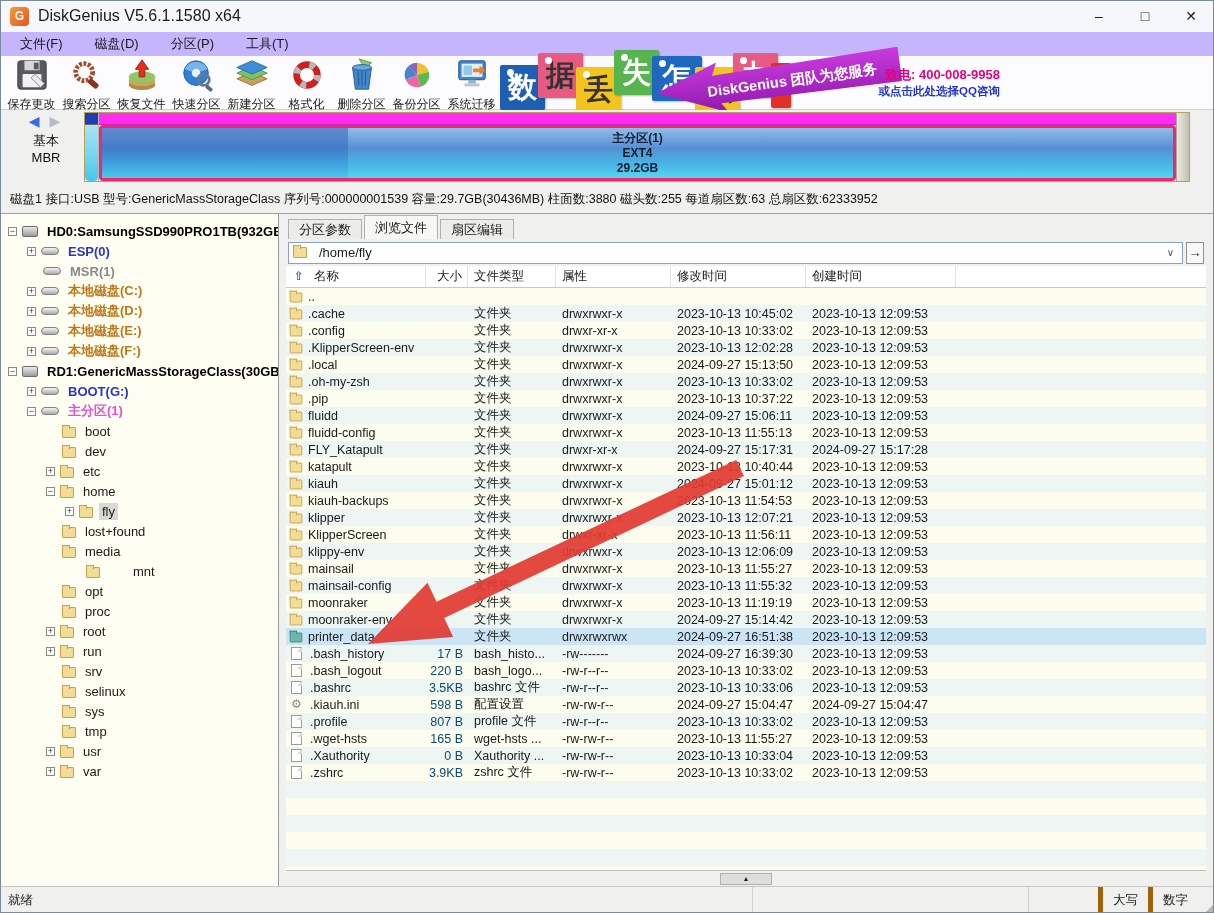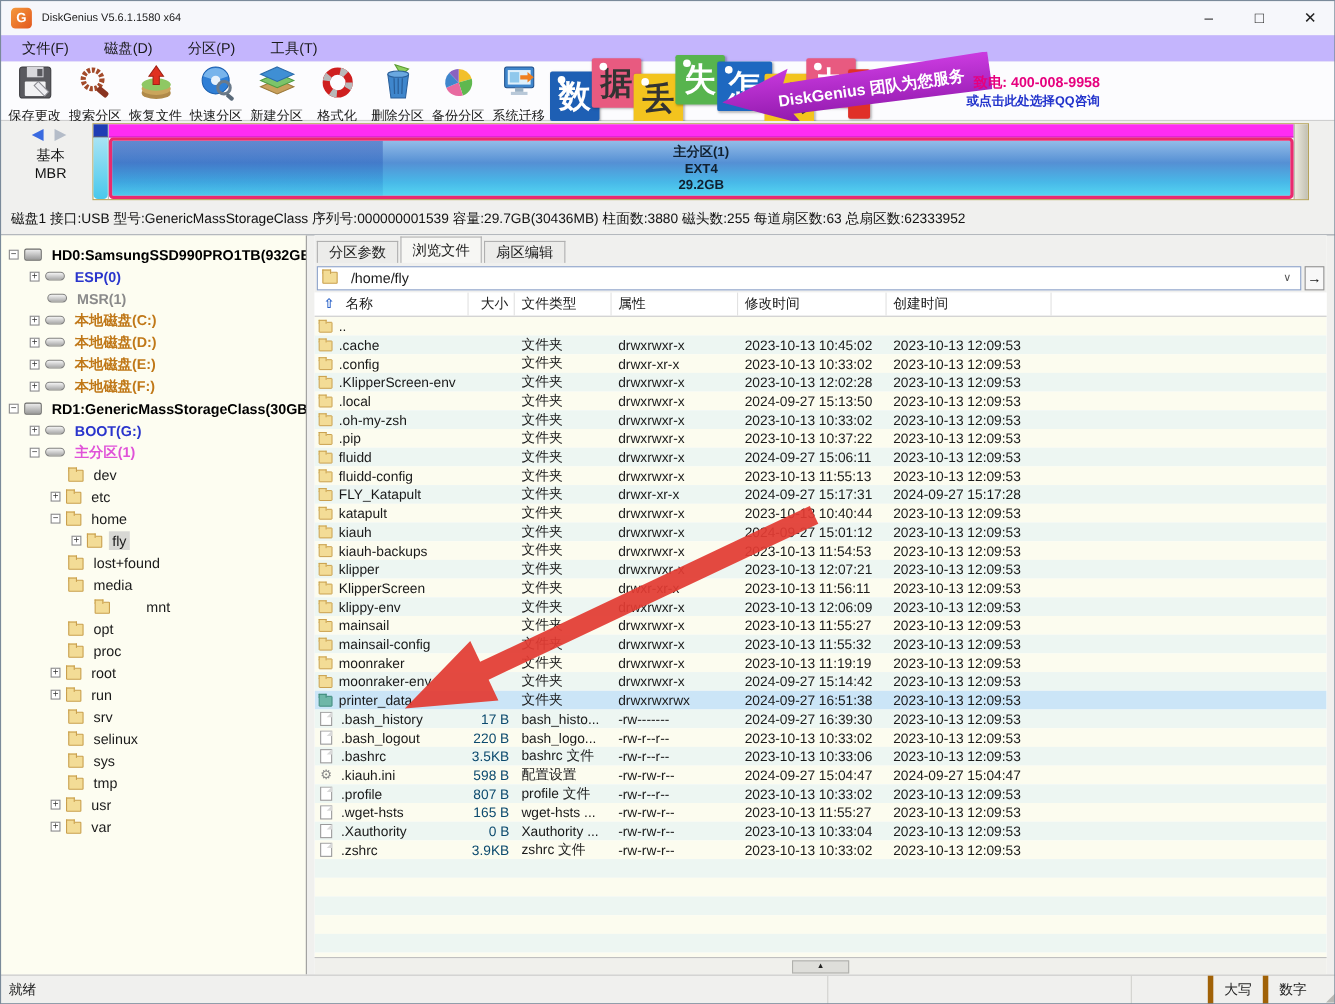--- a/index.html
+++ b/index.html
@@ -9,21 +9,21 @@
     font-family: "Liberation Sans", "DejaVu Sans", sans-serif;
     background: #f0f0ee;
     overflow: hidden;
     color: #1a1a1a;
   }
   .window-frame { position:absolute; inset:0; border:1px solid #7a8a9a; pointer-events:none; z-index:99; }
 
   
   .titlebar { position:absolute; left:0; top:0; width:100%; height:32px; background:#f6f7fb; display:flex; align-items:center; padding-left:10px; }
   .app-icon { width:19px; height:19px; border-radius:4px; background:linear-gradient(135deg,#f59a3c,#e2571e); color:#fff; font-weight:bold; font-size:12px; display:flex; align-items:center; justify-content:center; margin-right:9px; }
-  .title-text { font-size:10px; color:#1b1b1b; }
+  .title-text { font-size:16px; color:#1b1b1b; }
   .win-btns { margin-left:auto; display:flex; height:100%; }
   .win-btn { width:46px; height:100%; display:flex; align-items:center; justify-content:center; font-size:14px; color:#222; }
 
   
   .menubar { position:absolute; left:0; top:32px; width:100%; height:24px; background:#c4b5fd; display:flex; align-items:center; padding-left:4px; }
   .menu-item { font-size:13px; padding:0 16px; height:100%; display:flex; align-items:center; }
 
   
   .toolbar { position:absolute; left:0; top:56px; width:100%; height:54px; background:#fcfcfe; border-bottom:1px solid #cfcfcf; display:flex; align-items:flex-start; padding-left:4px; }
   .tool-item { width:55px; display:flex; flex-direction:column; align-items:center; padding-top:2px; }
@@ -341,20 +341,25 @@
         <span class="t-label cls-boot">BOOT(G:)</span>
       </div>
       <div class="tree-row" style="padding-left: 27px;">
         <span class="exp">−</span>
         <span class="i-drive"></span>
         <span class="t-label cls-primary">主分区(1)</span>
       </div>
       <div class="tree-row" style="padding-left: 46px;">
         <span class="exp-spacer"></span>
         <span class="i-folder"></span>
+        <span class="t-label cls-folder">boot</span>
+      </div>
+      <div class="tree-row" style="padding-left: 46px;">
+        <span class="exp-spacer"></span>
+        <span class="i-folder"></span>
         <span class="t-label cls-folder">dev</span>
       </div>
       <div class="tree-row" style="padding-left: 46px;">
         <span class="exp">+</span>
         <span class="i-folder"></span>
         <span class="t-label cls-folder">etc</span>
       </div>
       <div class="tree-row" style="padding-left: 46px;">
         <span class="exp">−</span>
         <span class="i-folder"></span>

